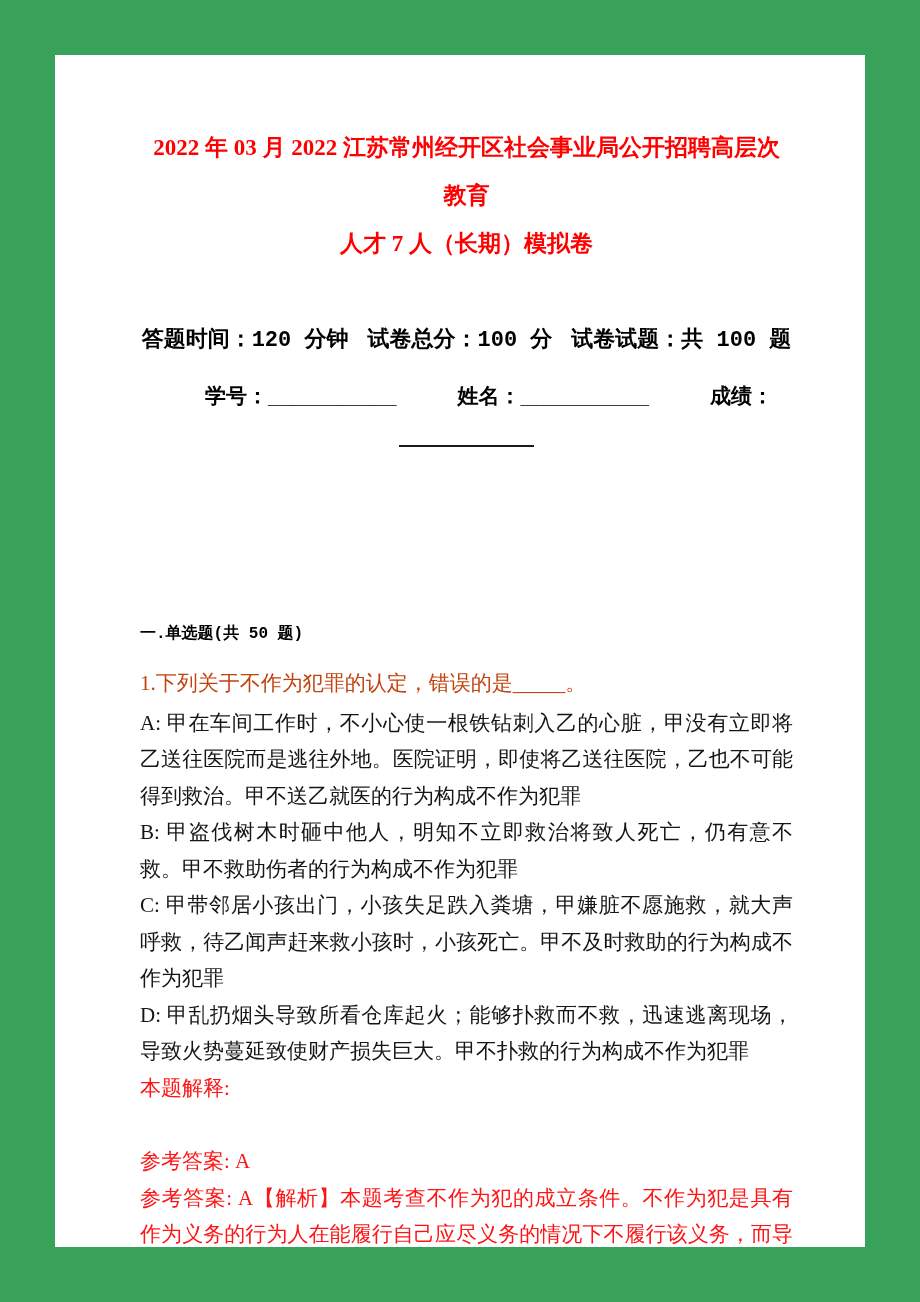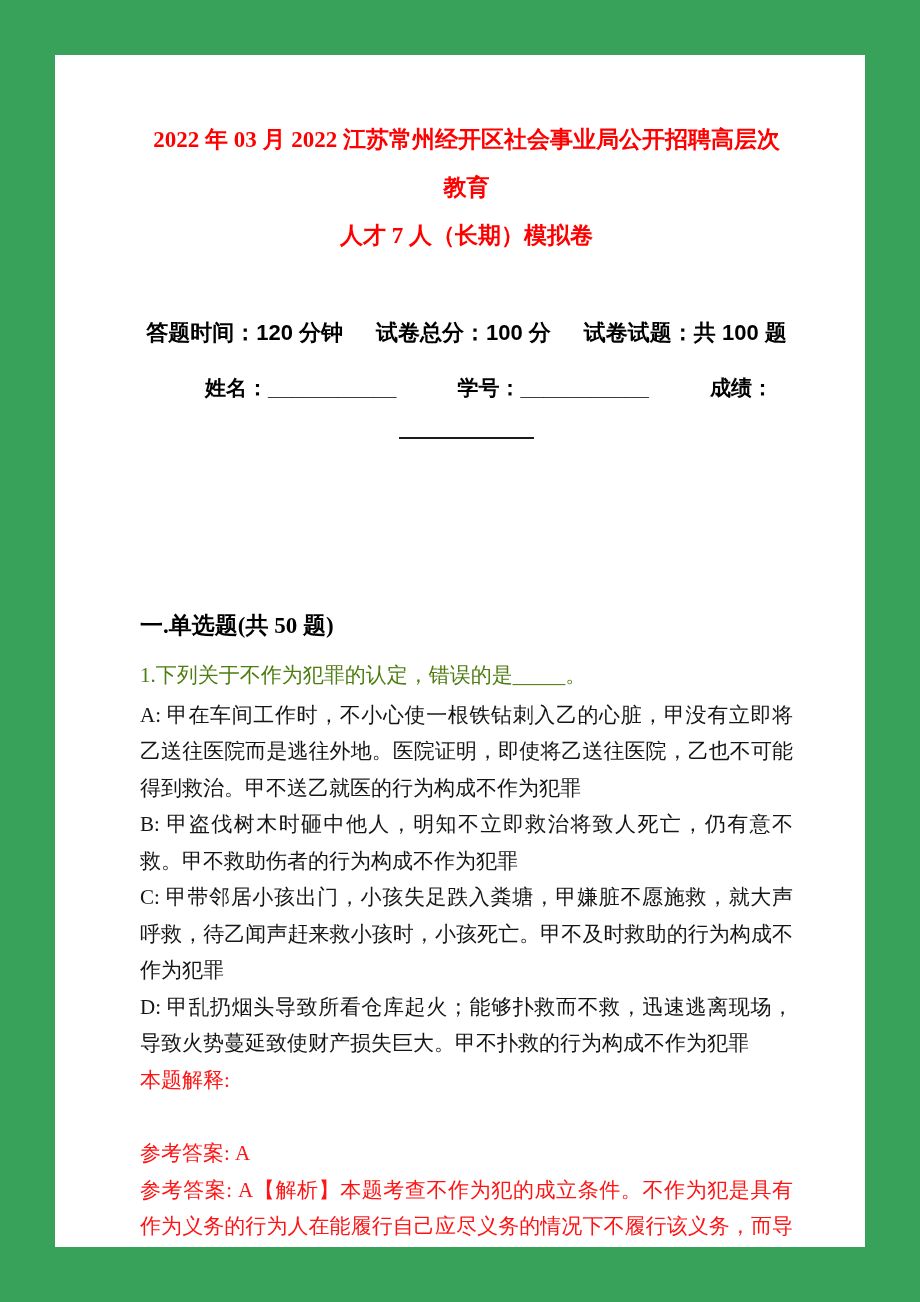--- a/index.html
+++ b/index.html
@@ -19,34 +19,34 @@
     top: 55px;
     width: 810px;
     height: 1192px;
     background: #ffffff;
     box-sizing: border-box;
     padding: 57px 72px 0 85px;
     overflow: hidden;
     color: #111111;
   }
   .title {
-    margin: 4px;
+    margin: 12px;
     font-size: 23px;
     font-weight: bold;
     color: #ff0000;
     text-align: center;
     line-height: 48px;
   }
   .title .t-line { display: block; }
   .meta-row {
     margin-top: 58px;
     display: flex;
     justify-content: center;
-    gap: 33px;
-    font-family: Liberation Sans, sans-serif;
+    gap: 19px;
+    font-family: Liberation Mono, monospace;
     font-weight: bold;
     font-size: 22px;
     line-height: 30px;
     color: #000000;
     white-space: nowrap;
   }
   .name-row {
     margin-top: 25px;
     display: flex;
     justify-content: space-between;
@@ -59,30 +59,31 @@
     white-space: nowrap;
   }
   .center-line {
     margin: 34px auto 0;
     width: 135px;
     height: 0;
     border-bottom: 2px solid #1a1a1a;
   }
   .section-heading {
     margin: 172px 0 16px 0;
-    font-size: 23px;
+    font-size: 16px;
     font-weight: bold;
     line-height: 30px;
     color: #000000;
+    font-family: Liberation Mono, monospace;
   }
   .question-text {
     margin: 4px 0 0 0;
     font-size: 21px;
     line-height: 36.5px;
-    color: #4d7c0f;
+    color: #c2410c;
   }
   .options { margin-top: 3px; }
   .options p {
     margin: 0;
     font-size: 21px;
     line-height: 36.5px;
     text-align: justify;
     color: #151515;
   }
   .red-line {
@@ -105,24 +106,24 @@
   </h1>
 
   <div class="meta-row">
     <span>答题时间：120 分钟</span>
     <span>试卷总分：100 分</span>
     <span>试卷试题：共 100 题</span>
   </div>
 
   <div class="name-row">
     <span>
-      <span>姓名：</span><span>___________</span>
+      <span>学号：</span><span>___________</span>
     </span>
     <span>
-      <span>学号：</span><span>___________</span>
+      <span>姓名：</span><span>___________</span>
     </span>
     <span>
       <span>成绩：</span>
     </span>
   </div>
 
   <div class="center-line"></div>
 
   <h2 class="section-heading">一.单选题(共 50 题)</h2>
 

